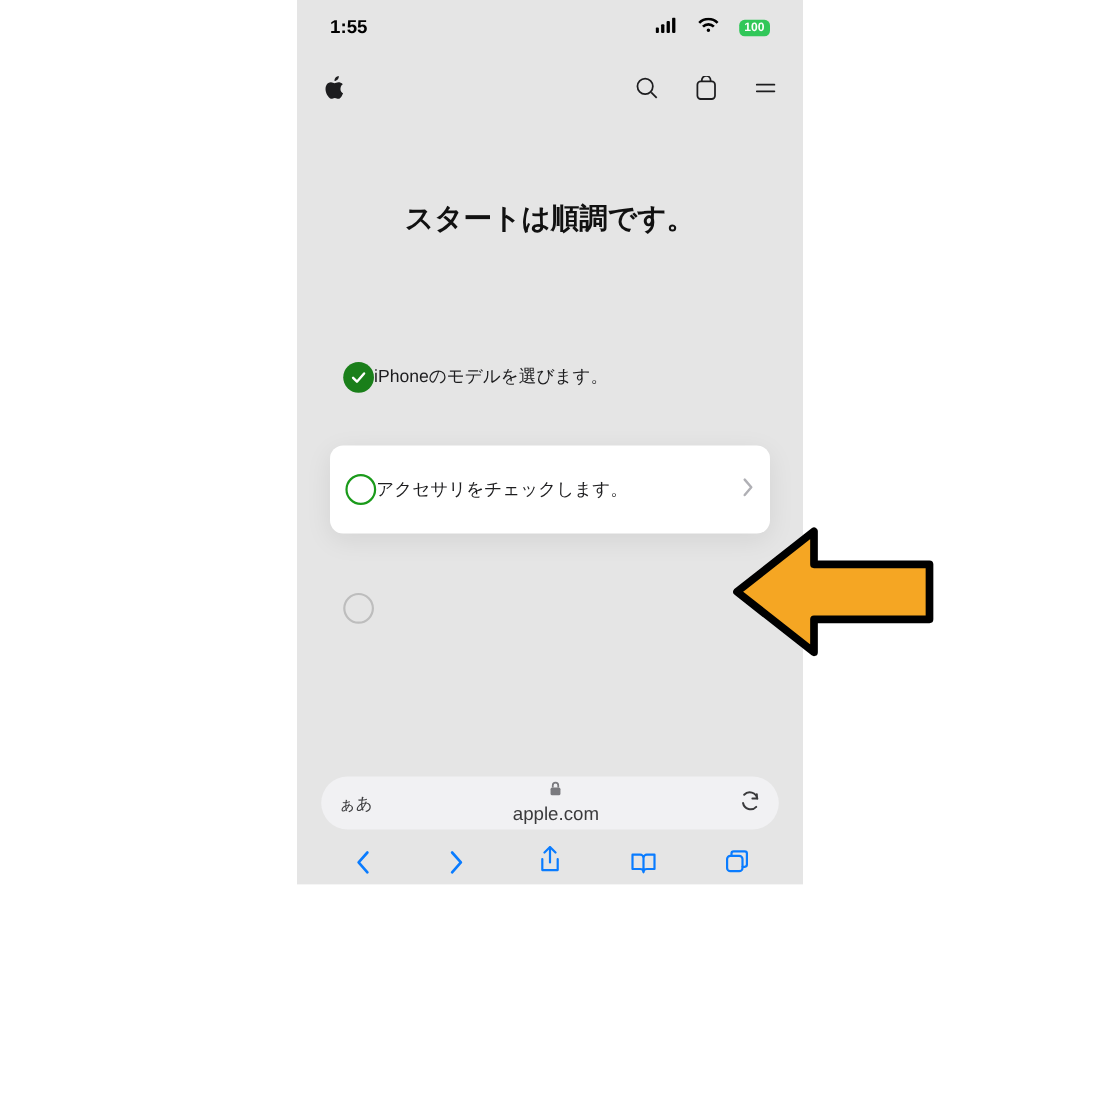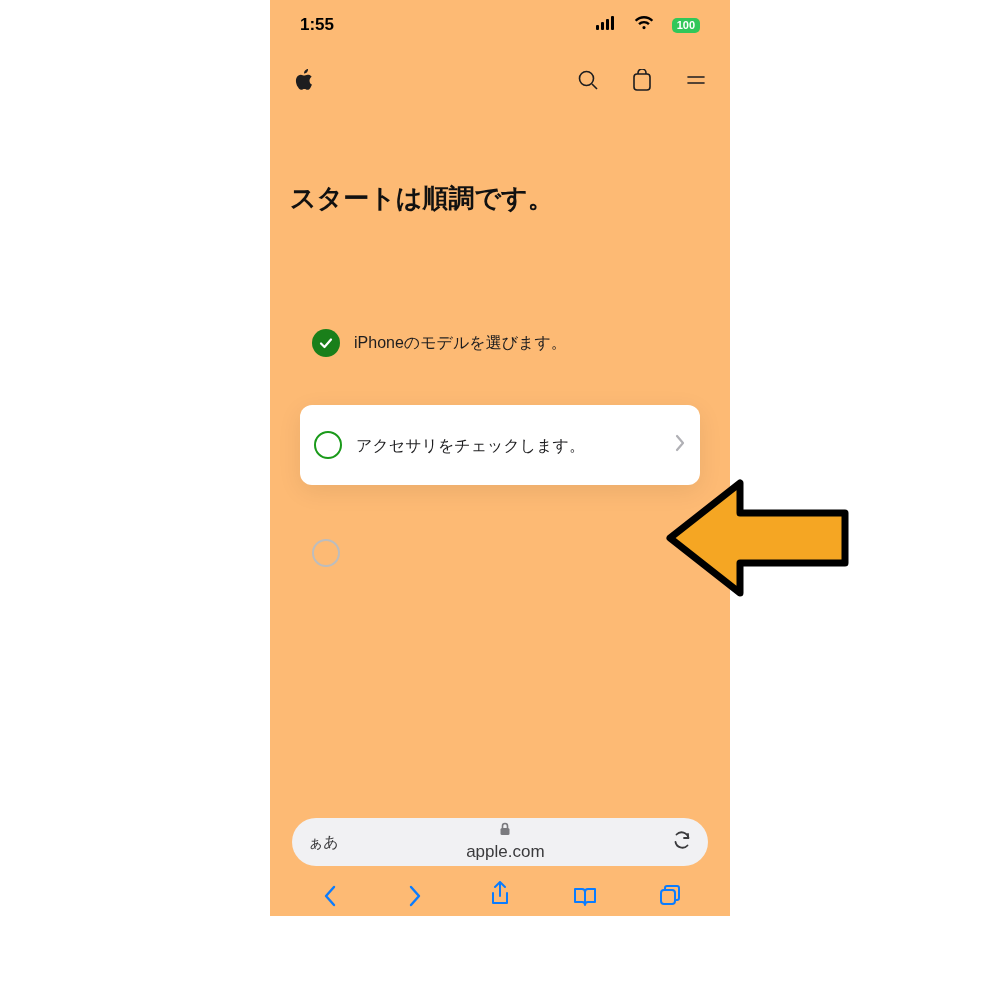--- a/index.html
+++ b/index.html
@@ -1,35 +1,35 @@
 <!DOCTYPE html>
 <html><head>
 <meta charset="utf-8">
 <style>
   *{box-sizing:border-box;margin:0;padding:0;font-family:-apple-system,"Helvetica Neue","Hiragino Kaku Gothic ProN","Yu Gothic",sans-serif;}
   body{width:1000px;height:1000px;background:#fff;position:relative;overflow:hidden;}
-  .phone{position:absolute;left:270px;top:0;width:460px;height:916px;background:#fdba74;}
+  .phone{position:absolute;left:270px;top:0;width:460px;height:804px;background:#e5e5e5;}
 
   
   .statusbar{height:50px;display:flex;align-items:center;justify-content:space-between;padding:0 30px;font-size:17px;font-weight:600;}
   .status-right{display:flex;align-items:center;gap:18px;}
   .battery{background:#31c759;color:#fff;font-size:11px;font-weight:700;padding:2px 5px;border-radius:5px;line-height:1;}
   .sig,.wifi{display:inline-block;}
 
   
   .appheader{height:60px;display:flex;align-items:center;justify-content:space-between;padding:0 22px;}
   .appheader .right{display:flex;align-items:center;gap:30px;}
   .iconbox{width:24px;height:24px;display:flex;align-items:center;justify-content:center;color:#1d1d1f;}
 
   
   .main{padding:70px 20px 0;}
-  .title{text-align:left;font-size:26px;font-weight:700;line-height:1.4;color:#111;}
+  .title{text-align:center;font-size:26px;font-weight:700;line-height:1.4;color:#111;}
 
   .steps{margin-top:95px;padding:0 10px;}
-  .step{display:flex;align-items:flex-start;gap:14px;padding:18px 12px;border-radius:12px;}
+  .step{display:flex;align-items:flex-start;padding:18px 12px;border-radius:12px;}
   .step.highlight{background:#fff;box-shadow:0 6px 24px rgba(0,0,0,.08);padding:26px 14px;margin:30px 0 36px;align-items:center;}
   .step.highlight .steptext{color:#1d1d1f;}
   .stepicon{flex:0 0 28px;width:28px;height:28px;border-radius:50%;display:flex;align-items:center;justify-content:center;}
   .stepicon.done{background:#1a7f1a;border:none;}
   .stepicon.active{border:2.5px solid #1a9a1a;}
   .stepicon.todo{border:2.5px solid #bdbdbd;}
   .steptext{font-size:16px;color:#1d1d1f;line-height:1.55;padding-top:2px;}
   .step.dim .steptext{color:#6e6e73;}
   .chev{margin-left:auto;color:#b0b0b5;align-self:center;}
 

